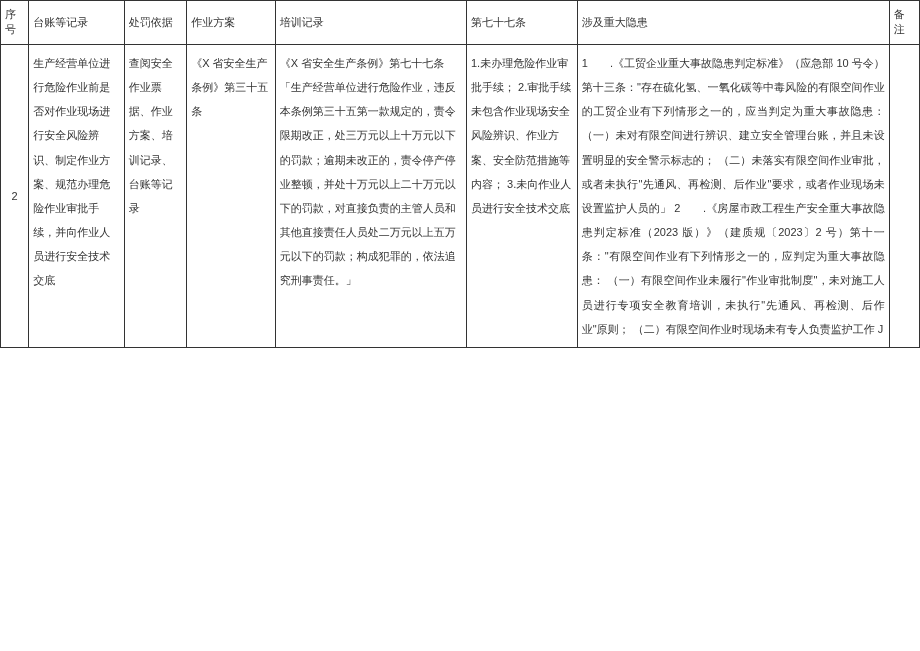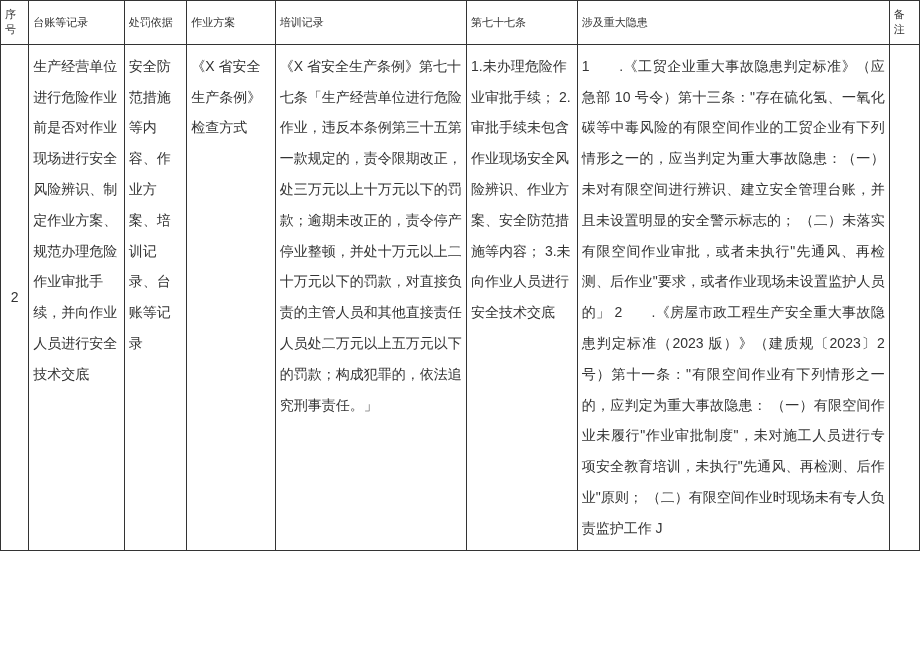--- a/index.html
+++ b/index.html
@@ -32,21 +32,21 @@
     }
     td.seq { vertical-align: middle; text-align: center; }
     .col-seq { width: 28px; }
     .col-content { width: 95px; }
     .col-method { width: 62px; }
     .col-basis { width: 88px; }
     .col-penalty { width: 190px; }
     .col-example { width: 110px; }
     .col-hazard { width: 310px; }
     .col-remark { width: 30px; }
-    td { font-size: 14px; margin-top: 26px; }
+    td { font-size: 11px; margin-top: 26px; }
     .hazard-content { text-align: justify; }
   </style>
 </head>
 <body>
 
 <table>
   <colgroup>
     <col class="col-seq">
     <col class="col-content">
     <col class="col-method">
@@ -65,22 +65,22 @@
       <th>培训记录</th>
       <th>第七十七条</th>
       <th>涉及重大隐患</th>
       <th>备注</th>
     </tr>
   </thead>
   <tbody>
     <tr>
       <td class="seq">2</td>
       <td>生产经营单位进行危险作业前是否对作业现场进行安全风险辨识、制定作业方案、规范办理危险作业审批手续，并向作业人员进行安全技术交底</td>
-      <td>安全防范措施等内容、作业方案、培训记录、台账等记录</td>
-      <td>《X 省安全生产条例》检查方式</td>
+      <td>查阅安全作业票据、作业方案、培训记录、台账等记录</td>
+      <td>《X 省安全生产条例》第三十五条</td>
       <td>《X 省安全生产条例》第七十七条「生产经营单位进行危险作业，违反本条例第三十五第一款规定的，责令限期改正，处三万元以上十万元以下的罚款；逾期未改正的，责令停产停业整顿，并处十万元以上二十万元以下的罚款，对直接负责的主管人员和其他直接责任人员处二万元以上五万元以下的罚款；构成犯罪的，依法追究刑事责任。」</td>
       <td>1.未办理危险作业审批手续；
 2.审批手续未包含作业现场安全风险辨识、作业方案、安全防范措施等内容；
 3.未向作业人员进行安全技术交底</td>
       <td class="hazard-content">1　　.《工贸企业重大事故隐患判定标准》（应急部 10 号令）第十三条："存在硫化氢、一氧化碳等中毒风险的有限空间作业的工贸企业有下列情形之一的，应当判定为重大事故隐患：（一）未对有限空间进行辨识、建立安全管理台账，并且未设置明显的安全警示标志的；
 （二）未落实有限空间作业审批，或者未执行"先通风、再检测、后作业"要求，或者作业现场未设置监护人员的」
 2　　.《房屋市政工程生产安全重大事故隐患判定标准（2023 版）》（建质规〔2023〕2 号）第十一条："有限空间作业有下列情形之一的，应判定为重大事故隐患：
 （一）有限空间作业未履行"作业审批制度"，未对施工人员进行专项安全教育培训，未执行"先通风、再检测、后作业"原则；
 （二）有限空间作业时现场未有专人负责监护工作 J</td>
       <td></td>

